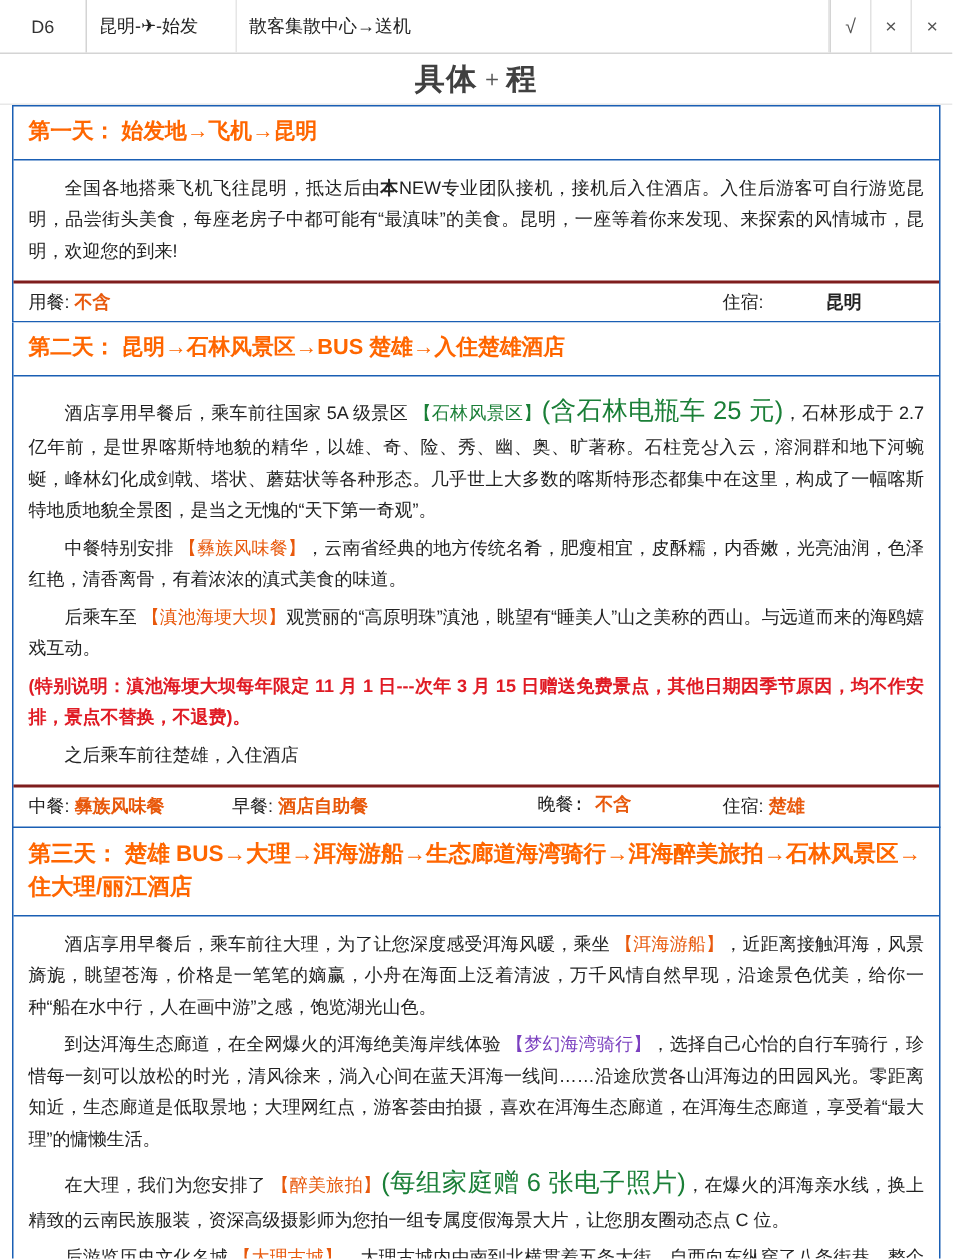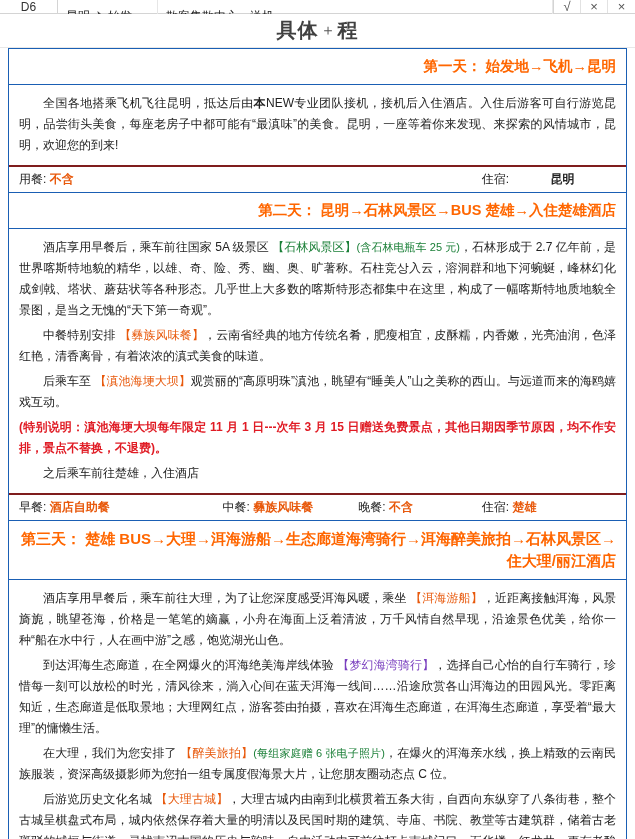--- a/index.html
+++ b/index.html
@@ -7,21 +7,21 @@
     margin: 0; padding: 0;
     width: 635px; height: 839px;
     background: #ffffff;
     font-family: "Liberation Sans", sans-serif;
     overflow: hidden;
   }
   
   .formula-bar {
     display: flex;
     align-items: stretch;
-    height: 14px;
+    height: 36px;
     border-bottom: 1px solid #d4d4d4;
     background: #ffffff;
     font-size: 12px;
   }
   .namebox {
     width: 58px;
     display: flex; align-items: center; justify-content: center;
     border-right: 1px solid #d4d4d4;
     color: #333;
     font-size: 12px;
@@ -87,57 +87,56 @@
   }
   .card.first { border-top: 1px solid #1a5fb4; }
 
   .day-head {
     color: #ff6600;
     font-weight: bold;
     font-size: 14.5px;
     line-height: 1.5;
     padding: 7px 10px 6px 10px;
     border-bottom: 1px solid #1a5fb4;
-    text-align: right;
   }
   .day-head.tall { font-size: 15px; }
 
   .body {
     padding: 8px 10px 9px 10px;
     font-size: 12px;
     line-height: 1.75;
     color: #222;
     text-align: justify;
   }
   .body p { margin: 0 0 4px 0; text-indent: 2em; }
   .body p:last-child { margin-bottom: 0; }
   .body p.noindent { text-indent: 0; }
 
   .hl-green { color: #1a7f37; }
   .hl-orange { color: #e8590c; }
   .hl-red { color: #e01b24; }
   .hl-purple { color: #7a3fbf; }
   .hl-bold { font-weight: bold; }
-  .small-green { color: #1a7f37; font-size: 11px; }
+  .small-green { color: #1a7f37; font-size: 17px; }
 
   
   .meals {
     display: flex;
     border-top: 2px solid #7f1d1d;
     font-size: 12px;
     line-height: 1.6;
   }
   .meals .cell {
     padding: 3px 6px 3px 10px;
     white-space: nowrap;
     overflow: hidden;
   }
   .meals .cell.m1 { width: 33%; }
   .meals .cell.m2 { width: 22%; }
-  .meals .cell.m3 { width: 20%; }
+  .meals .cell.m3 { width: 20%; font-family: Liberation Mono, monospace; }
   .meals .cell.m4 { flex: 1 1 auto; }
   .meals .lab { color: #222; }
   .meals .val { color: #e8590c; font-weight: bold; }
   .meals .val.dark { color: #222; font-weight: bold; margin-left: 38px; }
 </style>
 </head>
 <body>
 
 <div class="formula-bar">
   <div class="namebox">D6</div>
@@ -176,22 +175,22 @@
   <div class="card">
     <div class="day-head">第二天：  昆明→石林风景区→BUS 楚雄→入住楚雄酒店</div>
     <div class="body">
       <p>酒店享用早餐后，乘车前往国家 5A 级景区 <span class="hl-green">【石林风景区】</span><span class="small-green">(含石林电瓶车 25 元)</span>，石林形成于 2.7 亿年前，是世界喀斯特地貌的精华，以雄、奇、险、秀、幽、奥、旷著称。石柱竞상入云，溶洞群和地下河蜿蜒，峰林幻化成剑戟、塔状、蘑菇状等各种形态。几乎世上大多数的喀斯特形态都集中在这里，构成了一幅喀斯特地质地貌全景图，是当之无愧的“天下第一奇观”。</p>
       <p>中餐特别安排 <span class="hl-orange">【彝族风味餐】</span>，云南省经典的地方传统名肴，肥瘦相宜，皮酥糯，内香嫩，光亮油润，色泽红艳，清香离骨，有着浓浓的滇式美食的味道。</p>
       <p>后乘车至 <span class="hl-orange">【滇池海埂大坝】</span>观赏丽的“高原明珠”滇池，眺望有“睡美人”山之美称的西山。与远道而来的海鸥嬉戏互动。</p>
       <p class="noindent"><span class="hl-red hl-bold">(特别说明：滇池海埂大坝每年限定 11 月 1 日---次年 3 月 15 日赠送免费景点，其他日期因季节原因，均不作安排，景点不替换，不退费)。</span></p>
       <p>之后乘车前往楚雄，入住酒店</p>
     </div>
     <div class="meals">
+      <div class="cell m2"><span class="lab">中餐:</span> <span class="val">彝族风味餐</span></div>
       <div class="cell m1"><span class="lab">早餐:</span> <span class="val">酒店自助餐</span></div>
-      <div class="cell m2"><span class="lab">中餐:</span> <span class="val">彝族风味餐</span></div>
       <div class="cell m3"><span class="lab">晚餐:</span> <span class="val">不含</span></div>
       <div class="cell m4"><span class="lab">住宿:</span> <span class="val">楚雄</span></div>
     </div>
   </div>
 
   <div class="card">
     <div class="day-head tall">第三天：  楚雄 BUS→大理→洱海游船→生态廊道海湾骑行→洱海醉美旅拍→石林风景区→住大理/丽江酒店</div>
     <div class="body">
       <p>酒店享用早餐后，乘车前往大理，为了让您深度感受洱海风暖，乘坐 <span class="hl-orange">【洱海游船】</span>，近距离接触洱海，风景旖旎，眺望苍海，价格是一笔笔的嫡赢，小舟在海面上泛着清波，万千风情自然早现，沿途景色优美，给你一种“船在水中行，人在画中游”之感，饱览湖光山色。</p>
       <p>到达洱海生态廊道，在全网爆火的洱海绝美海岸线体验 <span class="hl-purple">【梦幻海湾骑行】</span>，选择自己心怡的自行车骑行，珍惜每一刻可以放松的时光，清风徐来，淌入心间在蓝天洱海一线间……沿途欣赏各山洱海边的田园风光。零距离知近，生态廊道是低取景地；大理网红点，游客荟由拍摄，喜欢在洱海生态廊道，在洱海生态廊道，享受着“最大理”的慵懒生活。</p>

